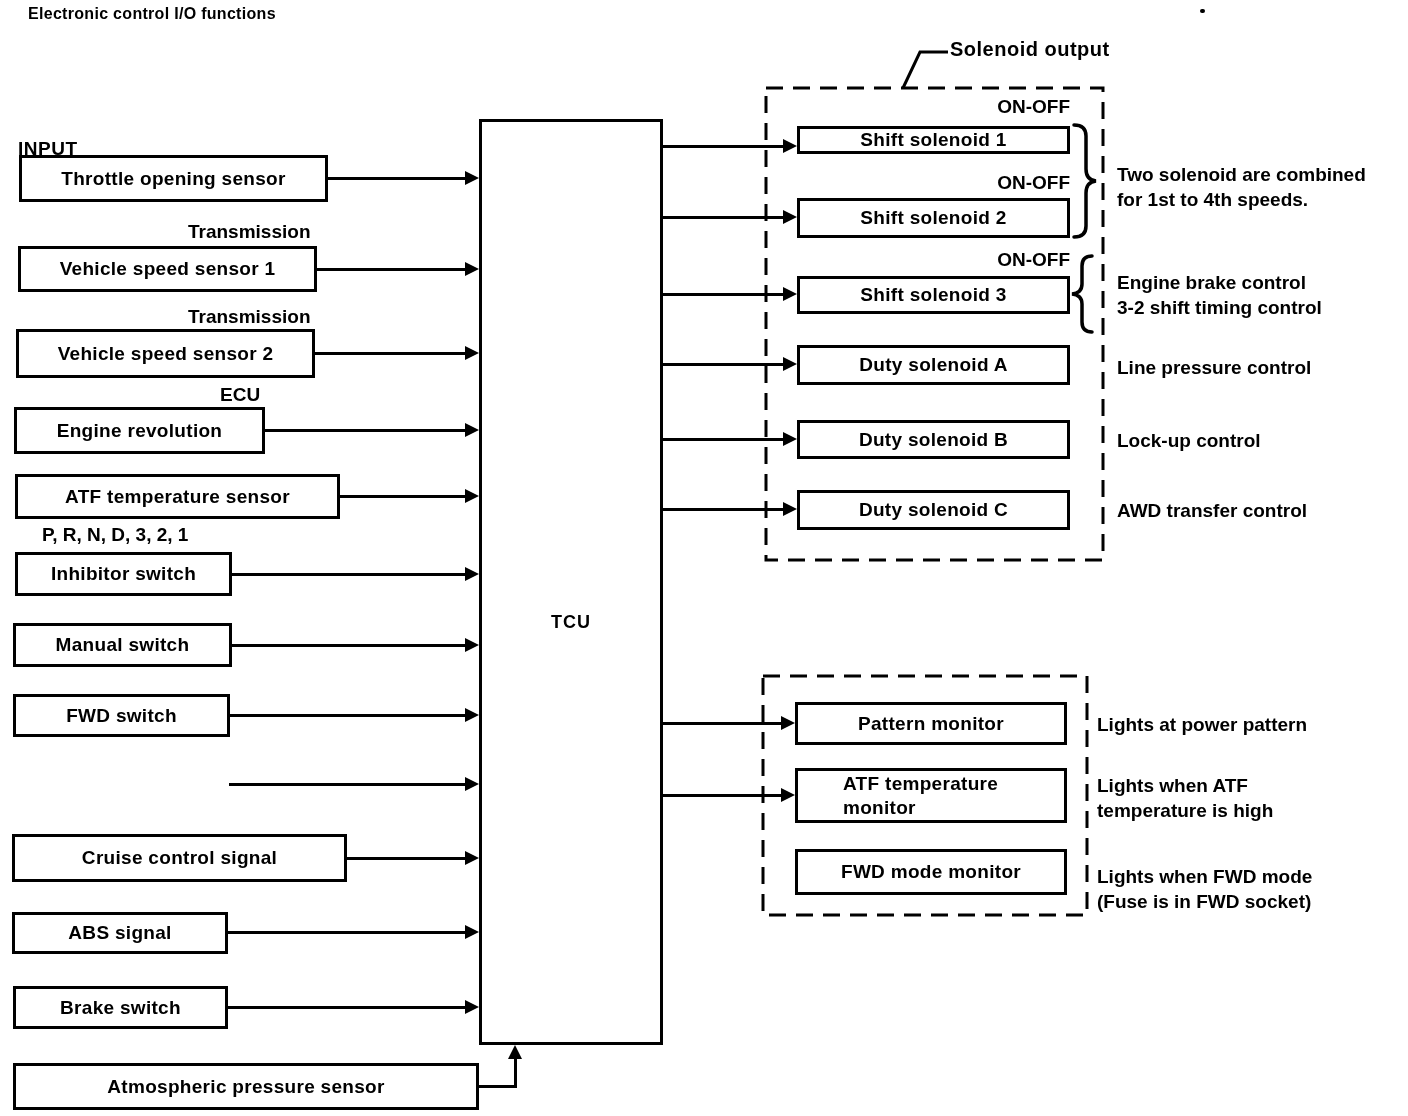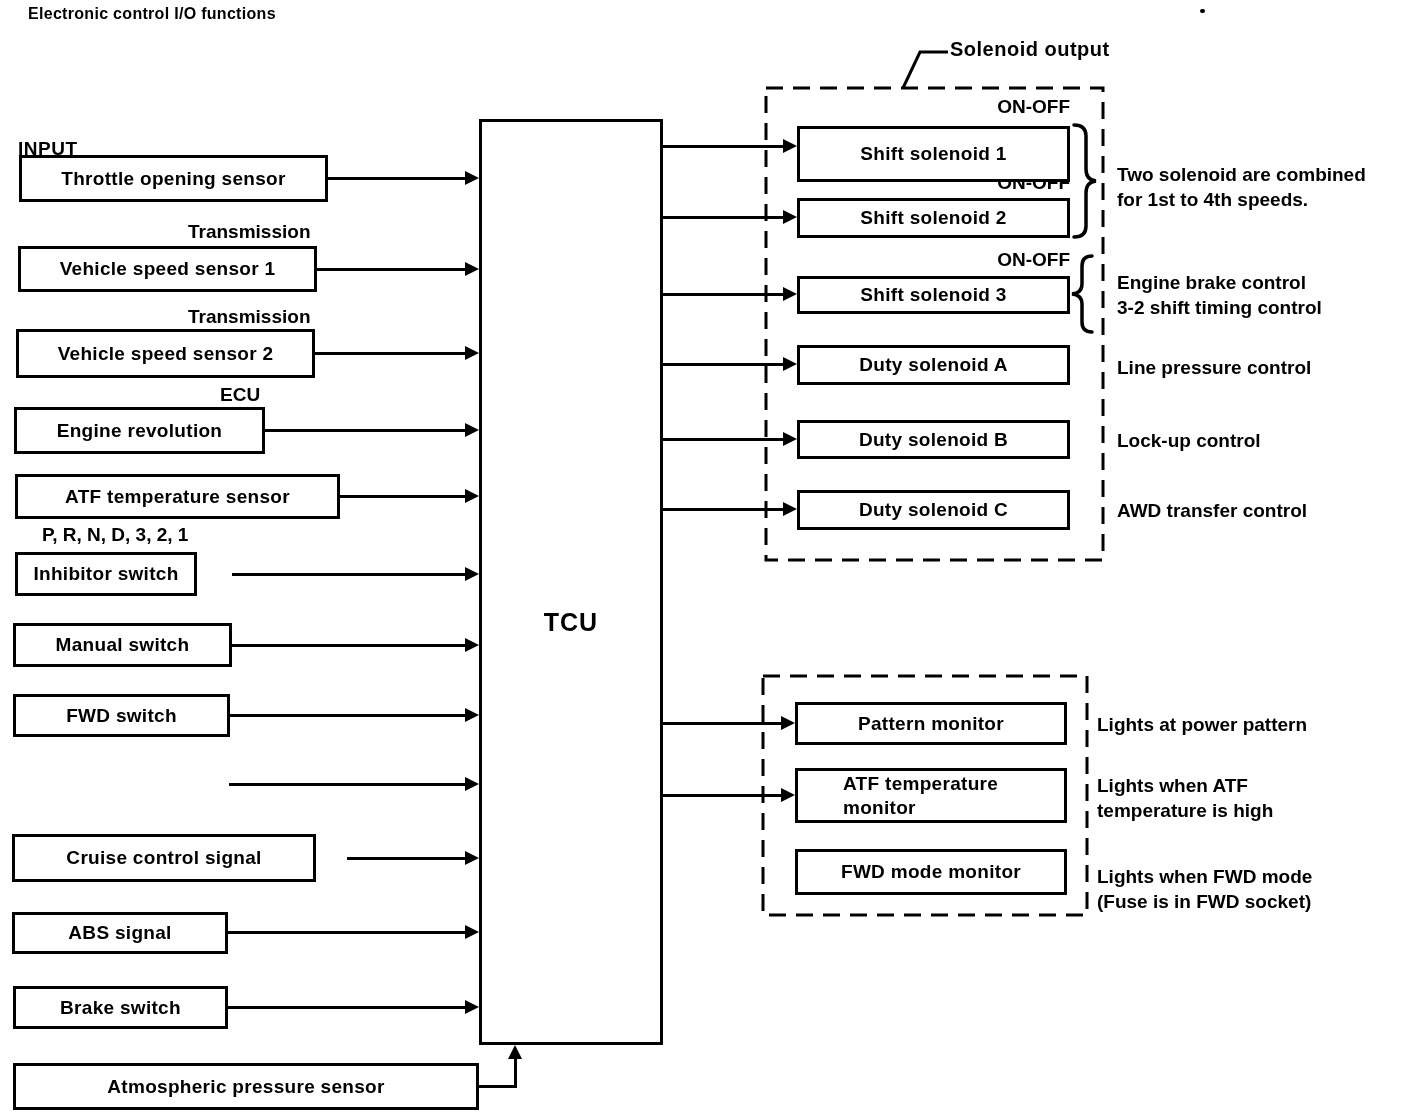--- a/index.html
+++ b/index.html
@@ -49,24 +49,24 @@
   <div class="prelabel" style="left:188px; top:221px;">Transmission</div>
   <div class="prelabel" style="left:188px; top:306px;">Transmission</div>
   <div class="prelabel" style="left:220px; top:384px;">ECU</div>
   <div class="prelabel" style="left:42px; top:524px;">P, R, N, D, 3, 2, 1</div>
 
   <div class="box" style="left:19px; top:155px; width:309px; height:47px;"><span>Throttle opening sensor</span></div>
   <div class="box" style="left:18px; top:246px; width:299px; height:46px;"><span>Vehicle speed sensor 1</span></div>
   <div class="box" style="left:16px; top:329px; width:299px; height:49px;"><span>Vehicle speed sensor 2</span></div>
   <div class="box" style="left:14px; top:407px; width:251px; height:47px;"><span>Engine revolution</span></div>
   <div class="box" style="left:15px; top:474px; width:325px; height:45px;"><span>ATF temperature sensor</span></div>
-  <div class="box" style="left:15px; top:552px; width:182px; height:44px;"><span>Inhibitor switch</span></div>
+  <div class="box" style="left:15px; top:552px; width:217px; height:44px;"><span>Inhibitor switch</span></div>
   <div class="box" style="left:13px; top:623px; width:219px; height:44px;"><span>Manual switch</span></div>
   <div class="box" style="left:13px; top:694px; width:217px; height:43px;"><span>FWD switch</span></div>
-  <div class="box" style="left:12px; top:834px; width:304px; height:48px;"><span>Cruise control signal</span></div>
+  <div class="box" style="left:12px; top:834px; width:335px; height:48px;"><span>Cruise control signal</span></div>
   <div class="box" style="left:12px; top:912px; width:216px; height:42px;"><span>ABS signal</span></div>
   <div class="box" style="left:13px; top:986px; width:215px; height:43px;"><span>Brake switch</span></div>
   <div class="box" style="left:13px; top:1063px; width:466px; height:47px;"><span>Atmospheric pressure sensor</span></div>
 
   <div class="hline" style="left:328px; top:177px; width:140px;"></div>
     <div class="arrow-right" style="left:465px; top:171px;"></div>
   <div class="hline" style="left:317px; top:268px; width:151px;"></div>
     <div class="arrow-right" style="left:465px; top:262px;"></div>
   <div class="hline" style="left:315px; top:352px; width:153px;"></div>
     <div class="arrow-right" style="left:465px; top:346px;"></div>
@@ -87,28 +87,28 @@
   <div class="hline" style="left:228px; top:931px; width:240px;"></div>
     <div class="arrow-right" style="left:465px; top:925px;"></div>
   <div class="hline" style="left:228px; top:1006px; width:240px;"></div>
     <div class="arrow-right" style="left:465px; top:1000px;"></div>
 
   <div class="hline" style="left:479px; top:1085px; width:38px;"></div>
   <div class="vline" style="left:514px; top:1056px; height:32px;"></div>
   <div class="arrow-up" style="left:508px; top:1045px;"></div>
 
   <div class="box" style="left:479px; top:119px; width:184px; height:926px;">
-    <span style="position:absolute; top:488px; left:0; width:100%; text-align:center; font-size:25px; letter-spacing:1px;">TCU</span>
+    <span style="position:absolute; top:488px; left:0; width:100%; text-align:center; font-size:18px; letter-spacing:1px;">TCU</span>
   </div>
 
   <div class="onoff" style="left:960px; top:96px;">ON-OFF</div>
   <div class="onoff" style="left:960px; top:172px;">ON-OFF</div>
   <div class="onoff" style="left:960px; top:249px;">ON-OFF</div>
 
-  <div class="box" style="left:797px; top:126px; width:273px; height:56px;"><span>Shift solenoid 1</span></div>
+  <div class="box" style="left:797px; top:126px; width:273px; height:28px;"><span>Shift solenoid 1</span></div>
   <div class="box" style="left:797px; top:198px; width:273px; height:40px;"><span>Shift solenoid 2</span></div>
   <div class="box" style="left:797px; top:276px; width:273px; height:38px;"><span>Shift solenoid 3</span></div>
   <div class="box" style="left:797px; top:345px; width:273px; height:40px;"><span>Duty solenoid A</span></div>
   <div class="box" style="left:797px; top:420px; width:273px; height:39px;"><span>Duty solenoid B</span></div>
   <div class="box" style="left:797px; top:490px; width:273px; height:40px;"><span>Duty solenoid C</span></div>
 
   <div class="hline" style="left:663px; top:145px; width:122px;"></div>
     <div class="arrow-right" style="left:783px; top:139px;"></div>
   <div class="hline" style="left:663px; top:216px; width:122px;"></div>
     <div class="arrow-right" style="left:783px; top:210px;"></div>

